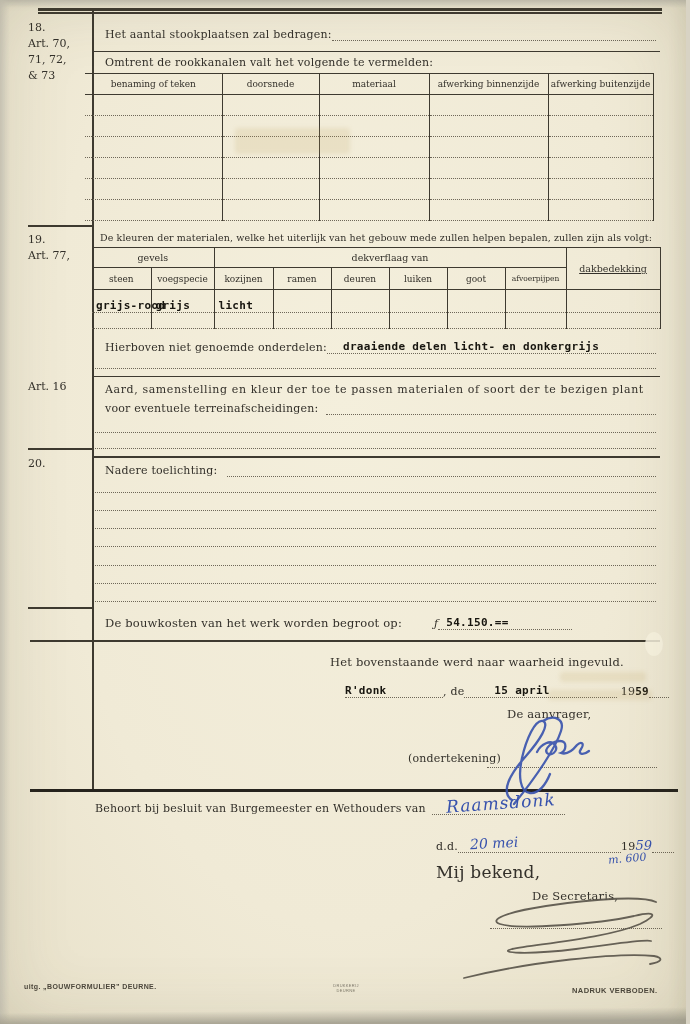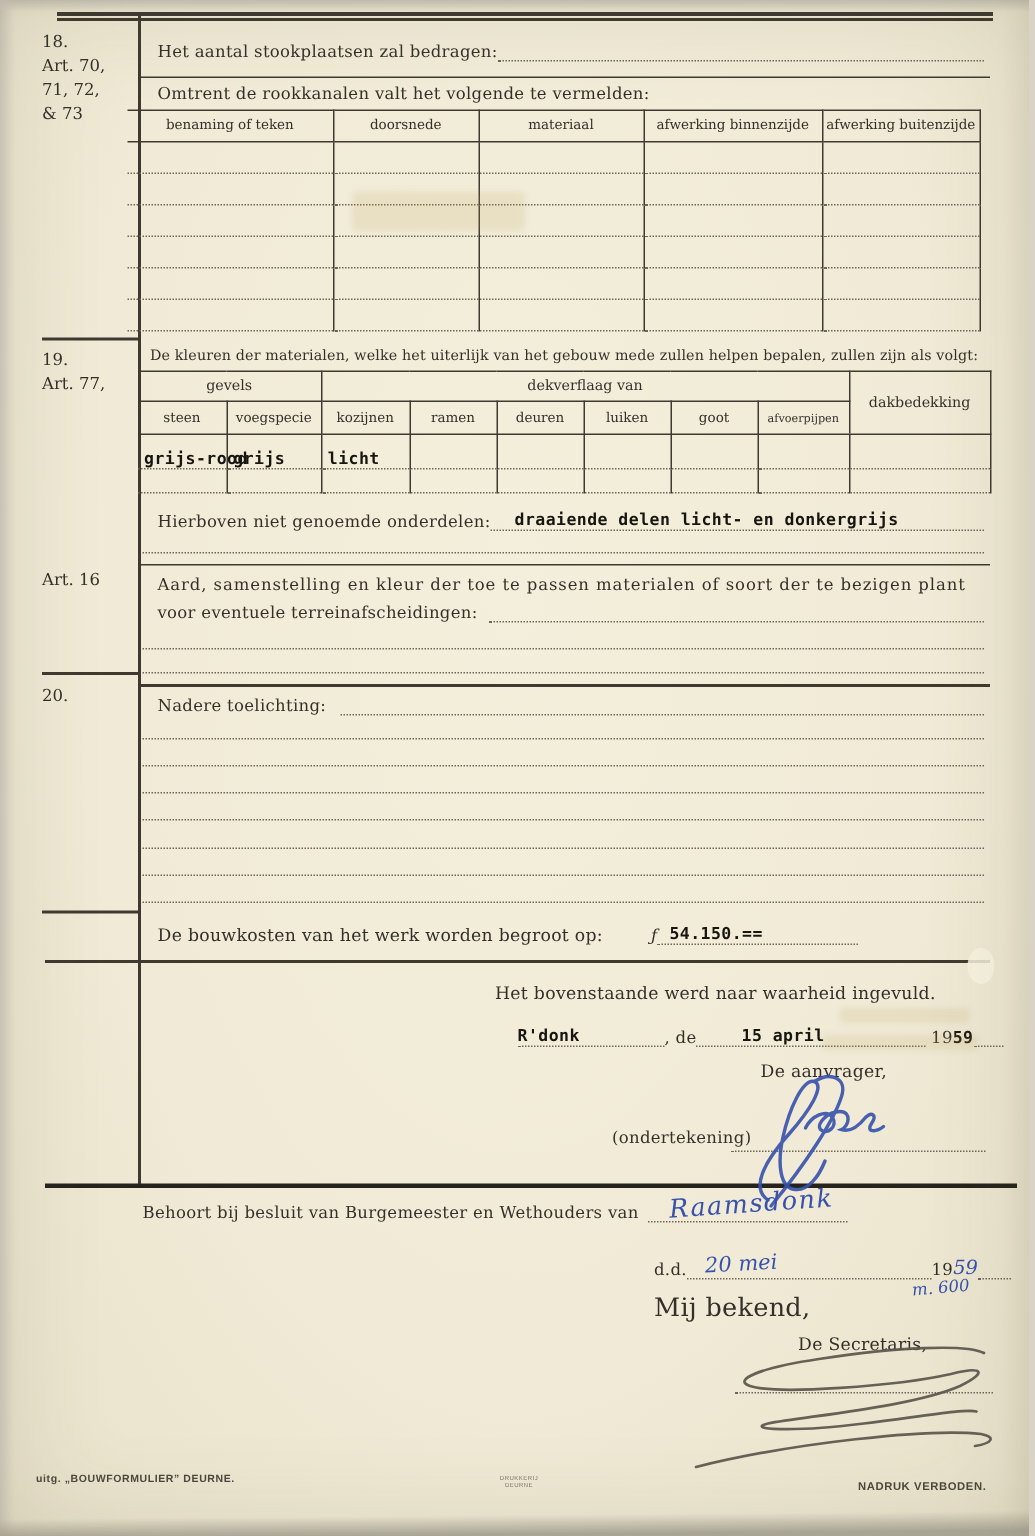--- a/index.html
+++ b/index.html
@@ -46,21 +46,21 @@
   table{border-collapse:collapse;table-layout:fixed;position:absolute;}
   .t1{left:85px;top:73px;width:568px;}
   .t1 td{border-right:1.2px solid var(--line);font-family:var(--serif);font-size:9px;
     color:var(--ink);text-align:center;padding:0;}
   .t1 .th-row td{border-top:1.2px solid var(--line);border-bottom:1.2px solid var(--line);height:20px;}
   .t1 .empty-row td{height:20px;border-bottom:1px dotted var(--dot);}
   .t2{left:92px;top:247px;width:568px;}
   .t2 td{border-right:1.2px solid var(--line);font-family:var(--serif);font-size:9px;
     color:var(--ink);text-align:center;padding:0;}
   .t2 .grp td{border-top:1.2px solid var(--line);border-bottom:1.2px solid var(--line);height:19px;font-size:9.5px;}
-  .t2 .grp td.rspan{border-bottom:1.2px solid var(--line);font-size:9.5px;}
+  .t2 .grp td.rspan{border-bottom:1.2px solid var(--line);font-size:9.5px;text-decoration:underline;}
   .t2 .sub td{border-bottom:1.2px solid var(--line);height:21px;margin-top:30px;}
   .t2 .sub td.tiny{font-size:7.5px;}
   .t2 .entry td{height:22px;border-bottom:1px dotted var(--dot);text-align:left;vertical-align:bottom;overflow:visible;}
   .t2 .blank td{height:15px;border-bottom:1px dotted var(--dot);}
   .t2 .entry td span{padding-left:4px;}
   .ghost{position:absolute;background:rgba(186,156,88,.16);filter:blur(2px);border-radius:3px;}
   .spot{position:absolute;left:645px;top:632px;width:18px;height:24px;border-radius:50%;
     background:#f7f2df;opacity:.85;}
   .footer-print{position:absolute;font-family:var(--sans);color:#4c473c;letter-spacing:.4px;white-space:nowrap;}
   svg{position:absolute;overflow:visible;}

